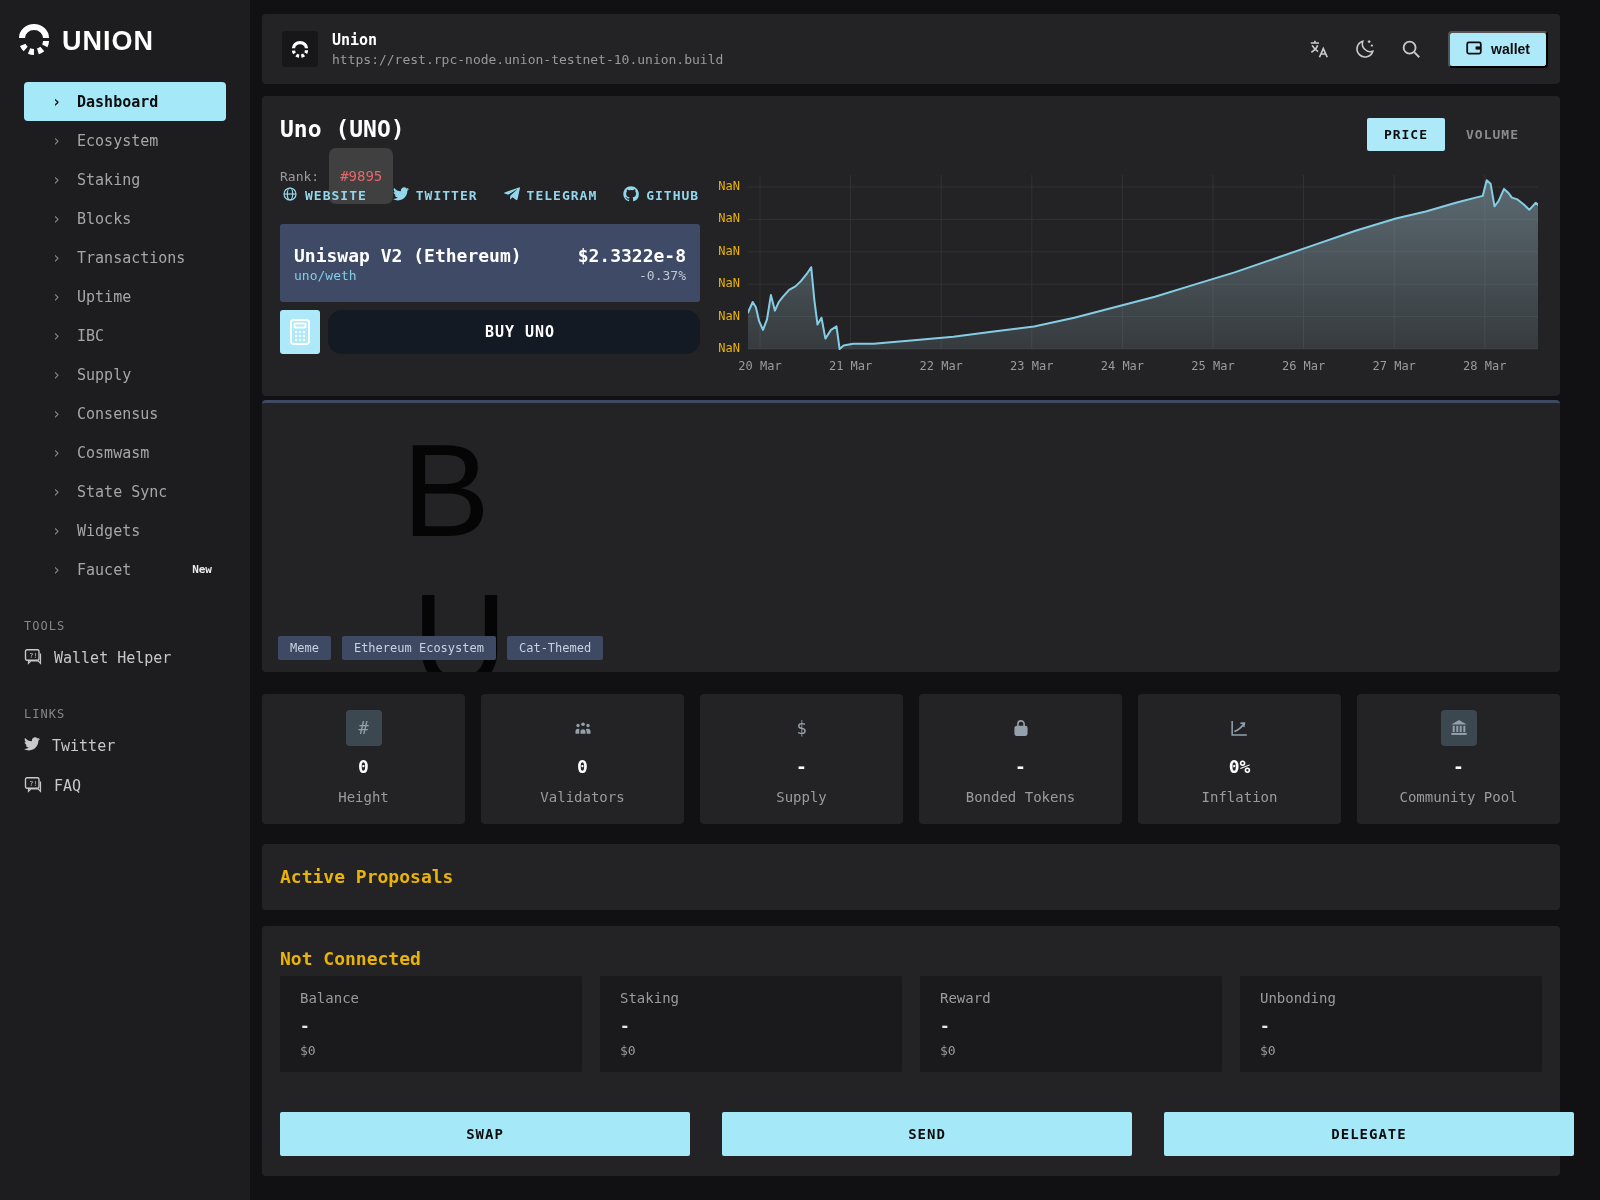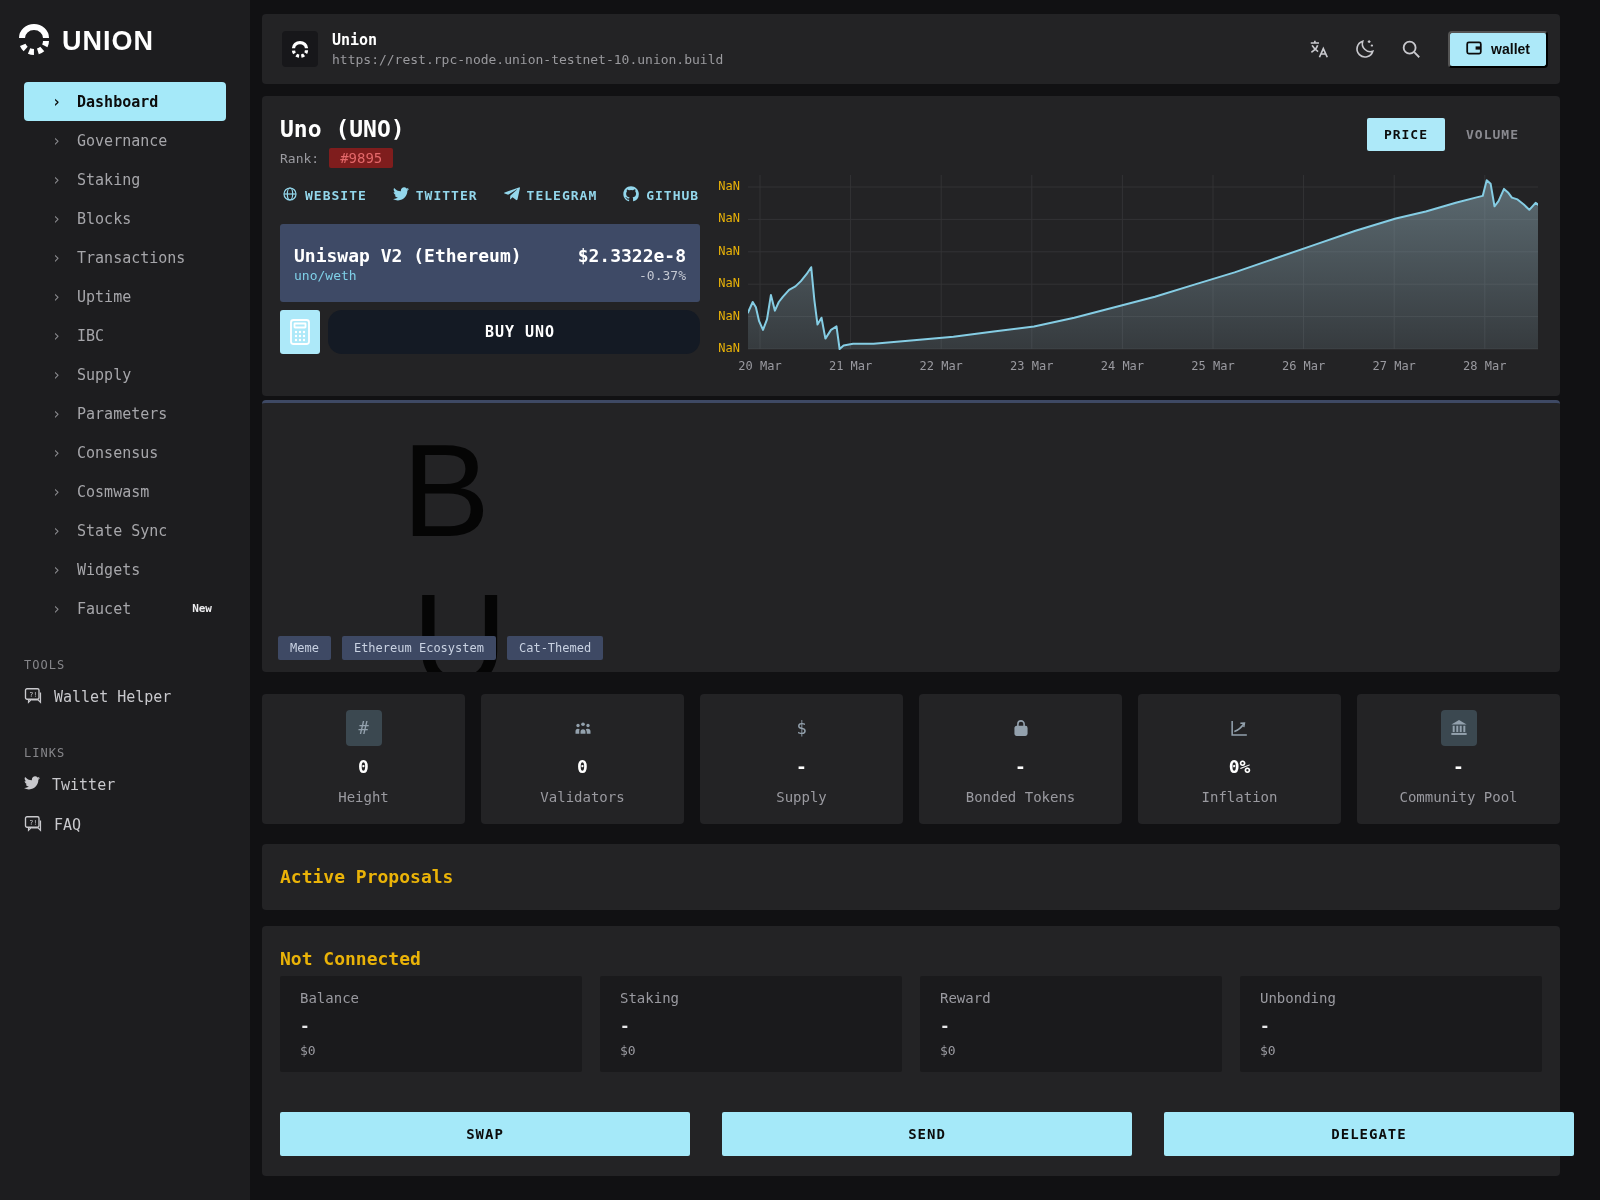--- a/index.html
+++ b/index.html
@@ -37,21 +37,21 @@
   .top-icons { margin-left:auto; display:flex; align-items:center; gap:24px; }
   .icon-btn { color:#c9c9ce; cursor:pointer; display:flex; align-items:center; }
   .wallet-btn { display:flex; align-items:center; gap:9px; background:#ade9f9; color:#0c0c0c;
     font-size:14px; font-weight:bold; padding:8px 16px; border-radius:4px; cursor:pointer; margin-left:2px; }
 
   
   .token-card { left:262px; top:96px; width:1298px; height:300px; }
   .token-title { position:absolute; left:18px; top:20px; color:#fff; font-size:23px; font-weight:bold; }
   .rank-row { position:absolute; left:18px; top:52px; display:flex; align-items:center; gap:10px; }
   .rank-label { color:#9a9aa0; font-size:13px; }
-  .rank-badge { background:#7f1d1d; color:#e4686a; font-size:14px; padding:2px 11px; border-radius:2px; }
+  .rank-badge { background:#404040; color:#e4686a; font-size:14px; padding:20px 11px; border-radius:7px; }
   .social-row { position:absolute; left:20px; top:90px; display:flex; align-items:center; gap:26px; }
   .social-link { display:flex; align-items:center; gap:7px; color:#93d7ec; font-size:13px;
     font-weight:bold; letter-spacing:1px; cursor:pointer; }
   .market-box { position:absolute; left:18px; top:128px; width:420px; height:78px; background:#3e4a66;
     border-radius:3px; padding:9px 14px 0; cursor:pointer; }
   .m-row { display:flex; justify-content:space-between; align-items:baseline; }
   .m-name { color:#fff; font-size:18px; font-weight:bold; }
   .m-price { color:#fff; font-size:18px; font-weight:bold;margin-top:12px; }
   .m-pair { color:#7fd0e8; font-size:13px; }
   .m-change { color:#c3c7d1; font-size:13px; }
@@ -118,21 +118,21 @@
     </span>
     <span class="logo-text">UNION</span>
   </div>
   <nav class="side-menu" id="side-menu">
       <div class="side-item active">
         <span class="chev"></span>
         <span class="side-label">Dashboard</span>
       </div>
       <div class="side-item">
         <span class="chev"></span>
-        <span class="side-label">Governance</span>
+        <span class="side-label">Ecosystem</span>
       </div>
       <div class="side-item">
         <span class="chev"></span>
         <span class="side-label">Staking</span>
       </div>
       <div class="side-item">
         <span class="chev"></span>
         <span class="side-label">Blocks</span>
       </div>
       <div class="side-item">
@@ -143,24 +143,20 @@
         <span class="chev"></span>
         <span class="side-label">Uptime</span>
       </div>
       <div class="side-item">
         <span class="chev"></span>
         <span class="side-label">IBC</span>
       </div>
       <div class="side-item">
         <span class="chev"></span>
         <span class="side-label">Supply</span>
-      </div>
-      <div class="side-item">
-        <span class="chev"></span>
-        <span class="side-label">Parameters</span>
       </div>
       <div class="side-item">
         <span class="chev"></span>
         <span class="side-label">Consensus</span>
       </div>
       <div class="side-item">
         <span class="chev"></span>
         <span class="side-label">Cosmwasm</span>
       </div>
       <div class="side-item">

